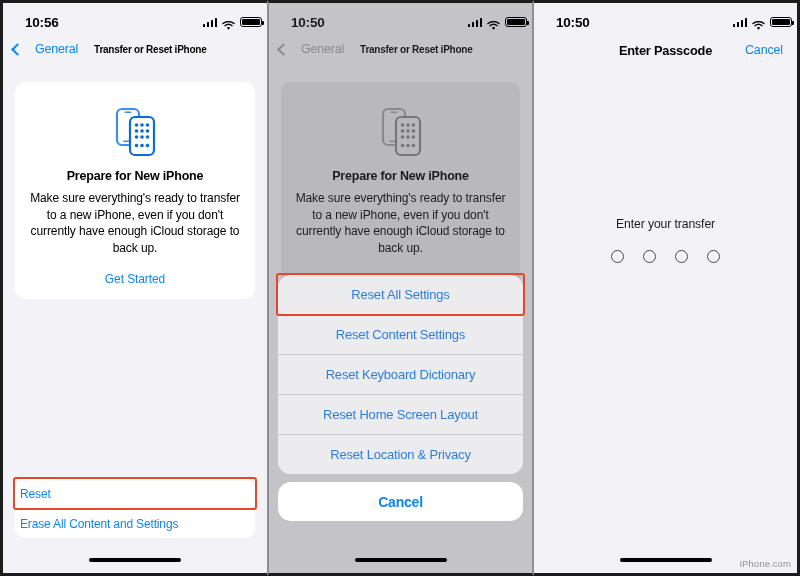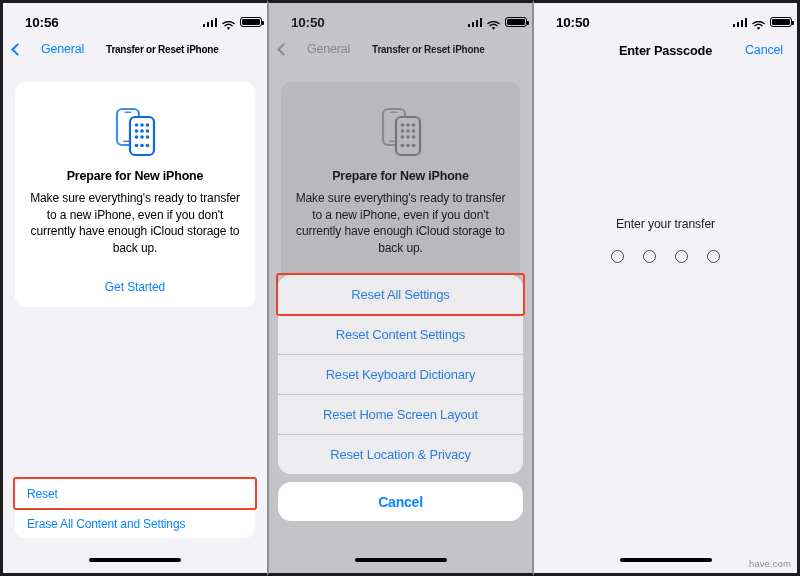--- a/index.html
+++ b/index.html
@@ -63,21 +63,21 @@
     width: 1.8px; height: 4px; background: #000; border-radius: 0 1px 1px 0;
   }
   .batt span { display:block; height:100%; width:100%; background:#000; border-radius:1.2px; }
 
   
   .navbar {
     height: 28px;
     display: flex;
     align-items: center;
     padding-left: 8px;
-    gap: 20px;
+    gap: 14px;
   }
   .back-chevron {
     width: 10px; height: 14px;
     display: inline-block;
     position: relative;
     flex: none;
   }
   .back-chevron::before {
     content: "";
     position: absolute; left: 2px; top: 2.5px;
@@ -125,38 +125,38 @@
     font-size: 12px;
     line-height: 16.5px;
     color: #000;
     margin-top: 7px;
     letter-spacing: -0.1px;
   }
   .p2 .card-body { color: #1c1c1e; }
   .card-link {
     font-size: 12px;
     color: #0a84ff;
-    margin-top: 24px;
+    margin-top: 16px;
     letter-spacing: -0.1px;
   }
 
   
   .bottom-group {
     position: absolute;
     left: 12px; right: 12px;
     bottom: 35px;
     background: #ffffff;
     border-radius: 10px;
     overflow: visible;
   }
   .bg-row {
     height: 29px;
     display: flex;
     align-items: center;
-    padding-left: 12px;
+    padding-left: 5px;
     font-size: 12px;
     color: #0a84ff;
     letter-spacing: -0.15px;
     background: #fff;
   }
   .bg-row.first { border-radius: 10px 10px 0 0; }
   .bg-row.last  { border-radius: 0 0 10px 10px; }
   .bg-sep { height: 1px; background: #d8d8dc; margin-left: 13px; }
   .hl-box {
     position: absolute;
@@ -444,16 +444,16 @@
     <div class="pc-prompt">Enter your transfer</div>
 
     <div class="pc-dots">
       <span class="pc-dot"></span>
       <span class="pc-dot"></span>
       <span class="pc-dot"></span>
       <span class="pc-dot"></span>
     </div>
 
     <div class="home-ind"></div>
-    <div class="watermark">have.com</div>
+    <div class="watermark">iPhone.com</div>
   </div>
 
 </div>
 
 </body></html>

